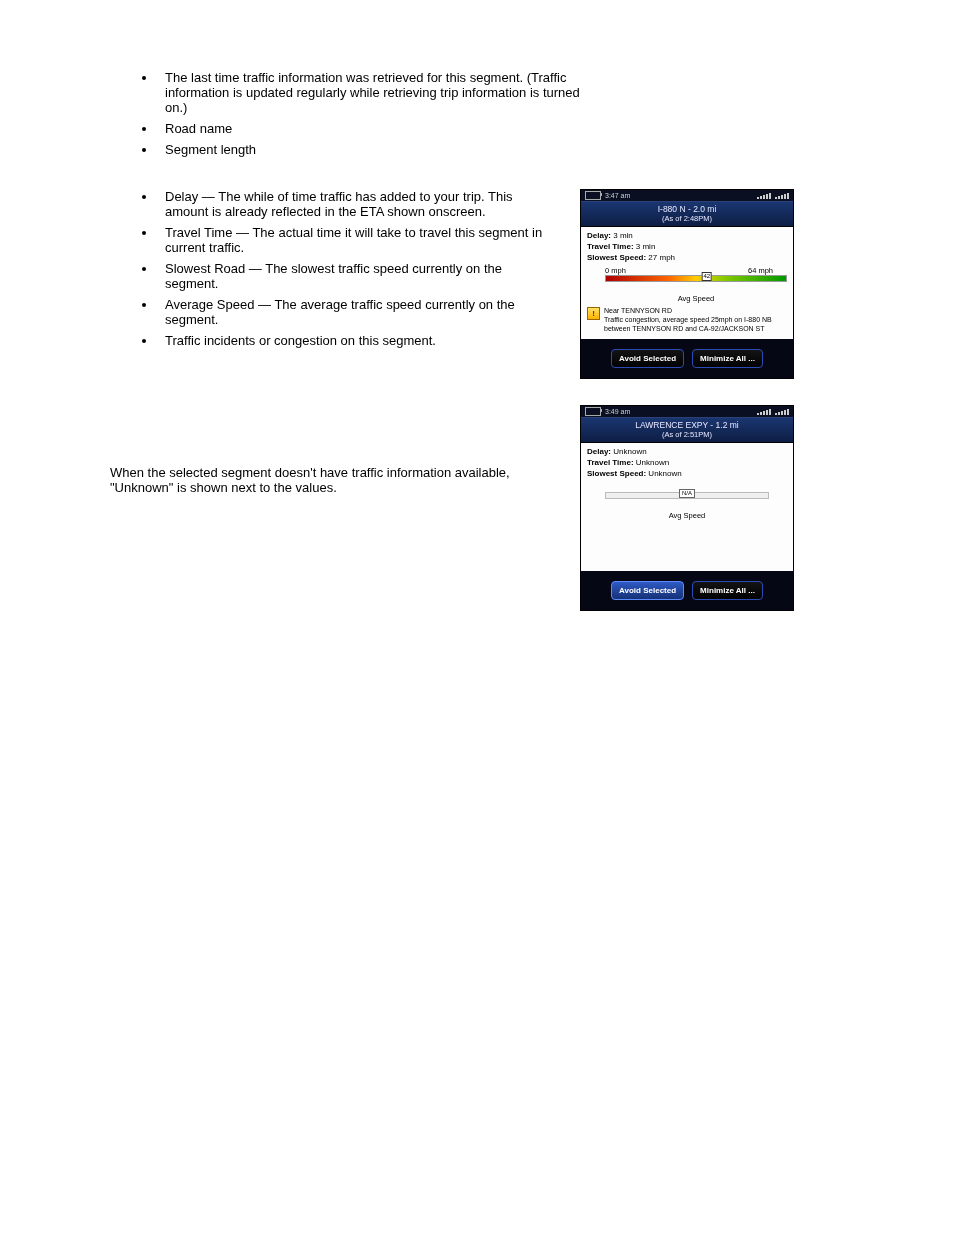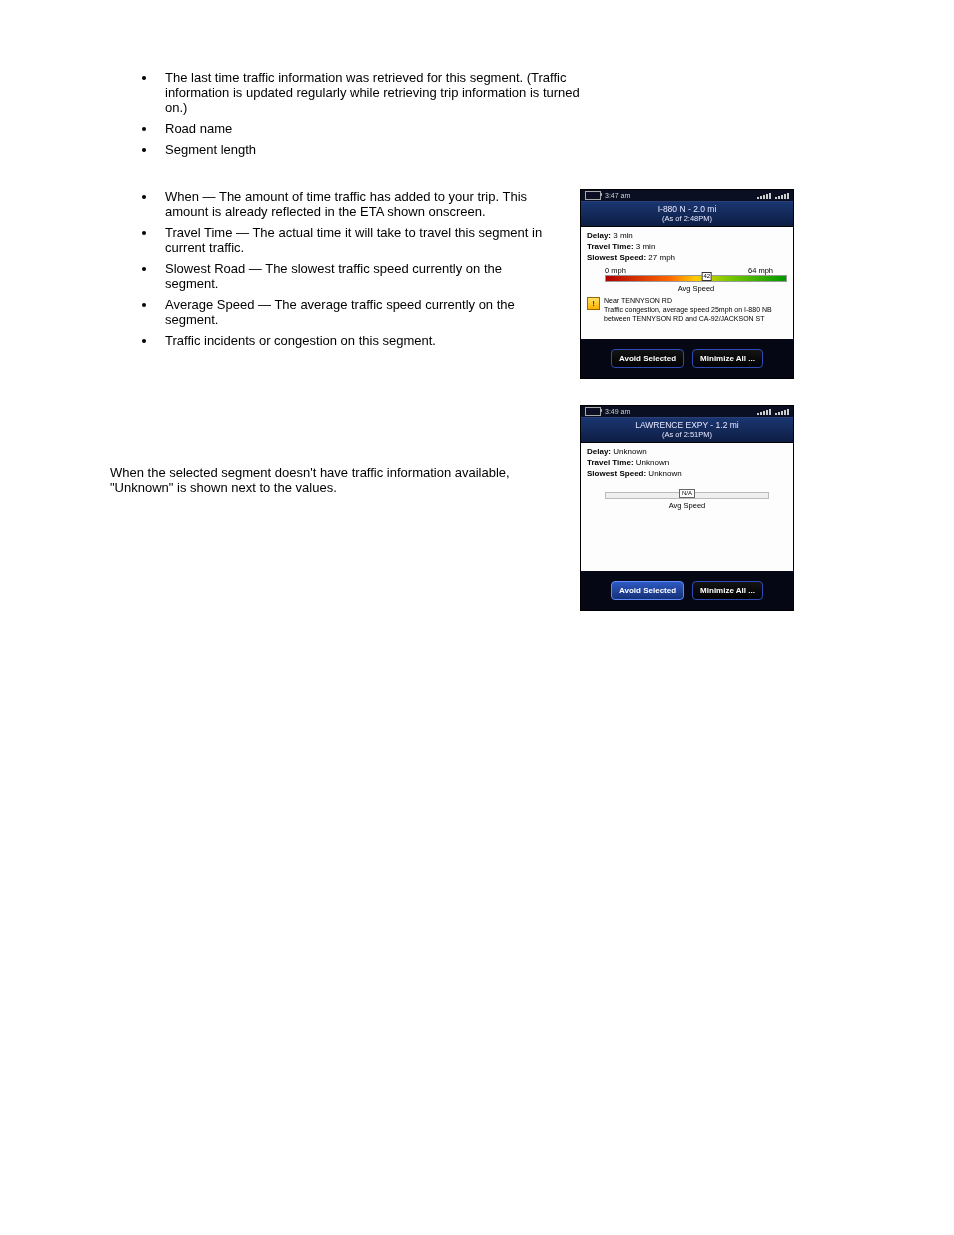--- a/index.html
+++ b/index.html
@@ -101,21 +101,21 @@
   .marker {
     position:absolute;
     top:-4px;
     transform:translateX(-50%);
     background:#fff;
     border:1px solid #333;
     font-size:6px;
     padding:0 1px;
     line-height:7px;
   }
-  .avg-label { text-align:center; font-size:7.5px; margin-top:2px;}
+  .avg-label { text-align:center; font-size:7.5px; margin-top:12px;}
   .incident {
     display:flex; gap:4px; margin-top:4px; font-size:7px; line-height:1.25;
   }
   .warn-icon {
     width:11px; height:11px; flex:0 0 auto;
     background: linear-gradient(#ffe066,#ffb300);
     border:1px solid #996600;
     position:relative;
     font-size:8px; text-align:center; line-height:11px; color:#5a3a00; font-weight:bold;
   }
@@ -163,21 +163,21 @@
     <li>The last time traffic information was retrieved for this segment. (Traffic information is updated regularly while retrieving trip information is turned on.)</li>
     <li>Road name</li>
     <li>Segment length</li>
   </ul>
 
   <div class="spacer-md"></div>
 
   <div class="row">
     <div class="left-col">
       <ul class="plain">
-        <li>When — The amount of time traffic has added to your trip. This amount is already reflected in the ETA shown onscreen.</li>
+        <li>Delay — The while of time traffic has added to your trip. This amount is already reflected in the ETA shown onscreen.</li>
         <li>Travel Time — The actual time it will take to travel this segment in current traffic.</li>
         <li>Slowest Road — The slowest traffic speed currently on the segment.</li>
         <li>Average Speed — The average traffic speed currently on the segment.</li>
         <li>Traffic incidents or congestion on this segment.</li>
       </ul>
     </div>
 
     <div class="right-col">
       <div class="device">
         <div class="statusbar">

